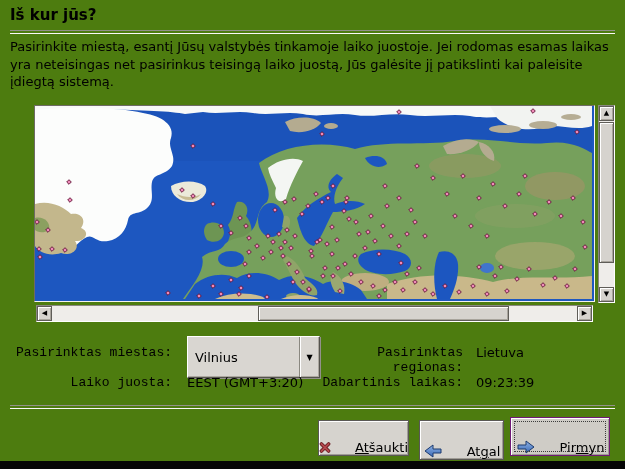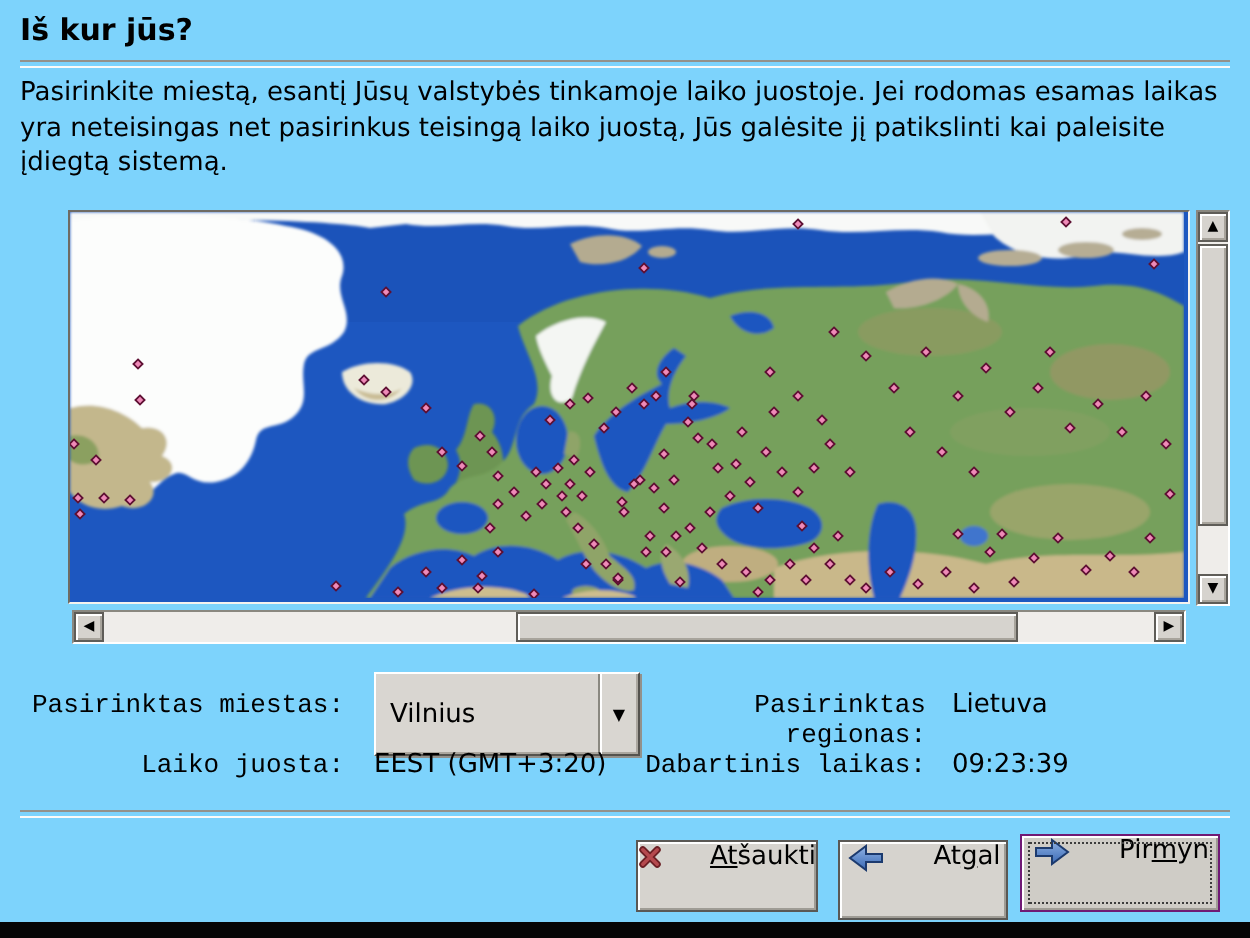--- a/index.html
+++ b/index.html
@@ -1,17 +1,17 @@
 <!DOCTYPE html>
 <html><head>
 <meta charset="utf-8">
 <style>
   html,body{margin:0;padding:0;}
   body{font-family:"DejaVu Sans","Liberation Sans",sans-serif;}
-  .screen{position:relative;width:625px;height:469px;background:#7dd3fc;overflow:hidden;color:#000;}
+  .screen{position:relative;width:625px;height:469px;background:#4d7c0f;overflow:hidden;color:#000;}
 
   .title{position:absolute;left:10px;top:6px;font-size:15px;font-weight:bold;}
   .sep{position:absolute;height:2px;border-top:1px solid #93918b;border-bottom:1px solid #fbfaf8;}
   .sep-top{left:10px;top:30px;width:605px;}
   .sep-bottom{left:10px;top:405px;width:605px;}
   .intro{position:absolute;left:10px;top:38px;width:606px;font-size:13px;line-height:17.5px;margin:0;}
 
   
   .map-frame{position:absolute;left:34px;top:105px;width:559px;height:195px;
      border:1px solid;border-color:#6e6b64 #f4f2ef #f4f2ef #6e6b64;background:#1d57c0;}
@@ -48,21 +48,21 @@
   .combo{position:absolute;left:187px;top:336px;width:133px;height:42px;background:#d9d6d1;
      border:1px solid;border-color:#ffffff #55534e #55534e #ffffff;
      box-shadow:inset -1px -1px 0 #aba79f, 1px 1px 0 #93918b;
      display:flex;align-items:center;box-sizing:border-box;cursor:default;}
   .combo-text{flex:1;padding-left:7px;font-size:13px;}
   .combo-arrow{width:19px;height:100%;display:flex;align-items:center;justify-content:center;
      border-left:1px solid #8a8880;box-shadow:inset 1px 0 0 #fff;font-size:8px;}
 
   
   .step{position:absolute;left:10px;top:428px;font-size:13px;}
-  .btn{position:absolute;display:flex;align-items:flex-start;justify-content:center;gap:24px;
+  .btn{position:absolute;display:flex;align-items:flex-end;justify-content:center;gap:24px;
      font-size:13px;background:#d6d3ce;border:1px solid #5a5854;
      box-shadow:inset 1px 1px 0 #fff, inset -1px -1px 0 #9f9c95;box-sizing:border-box;cursor:default;}
   .btn-cancel{left:318px;top:420px;width:91px;height:36px;}
   .btn-back{left:419px;top:420px;width:85px;height:40px;}
   .btn-forward{left:510px;top:417px;width:100px;height:39px;border:1px solid #701a75;background:#cfccc6;}
   .btn-forward::after{content:"";position:absolute;left:3px;top:3px;right:3px;bottom:3px;border:1px dotted #3c3c3c;}
   .mn{text-decoration:underline;}
   .btn svg{display:block;}
 
   .bottom-strip{position:absolute;left:0;top:461px;width:625px;height:8px;background:#060606;}

